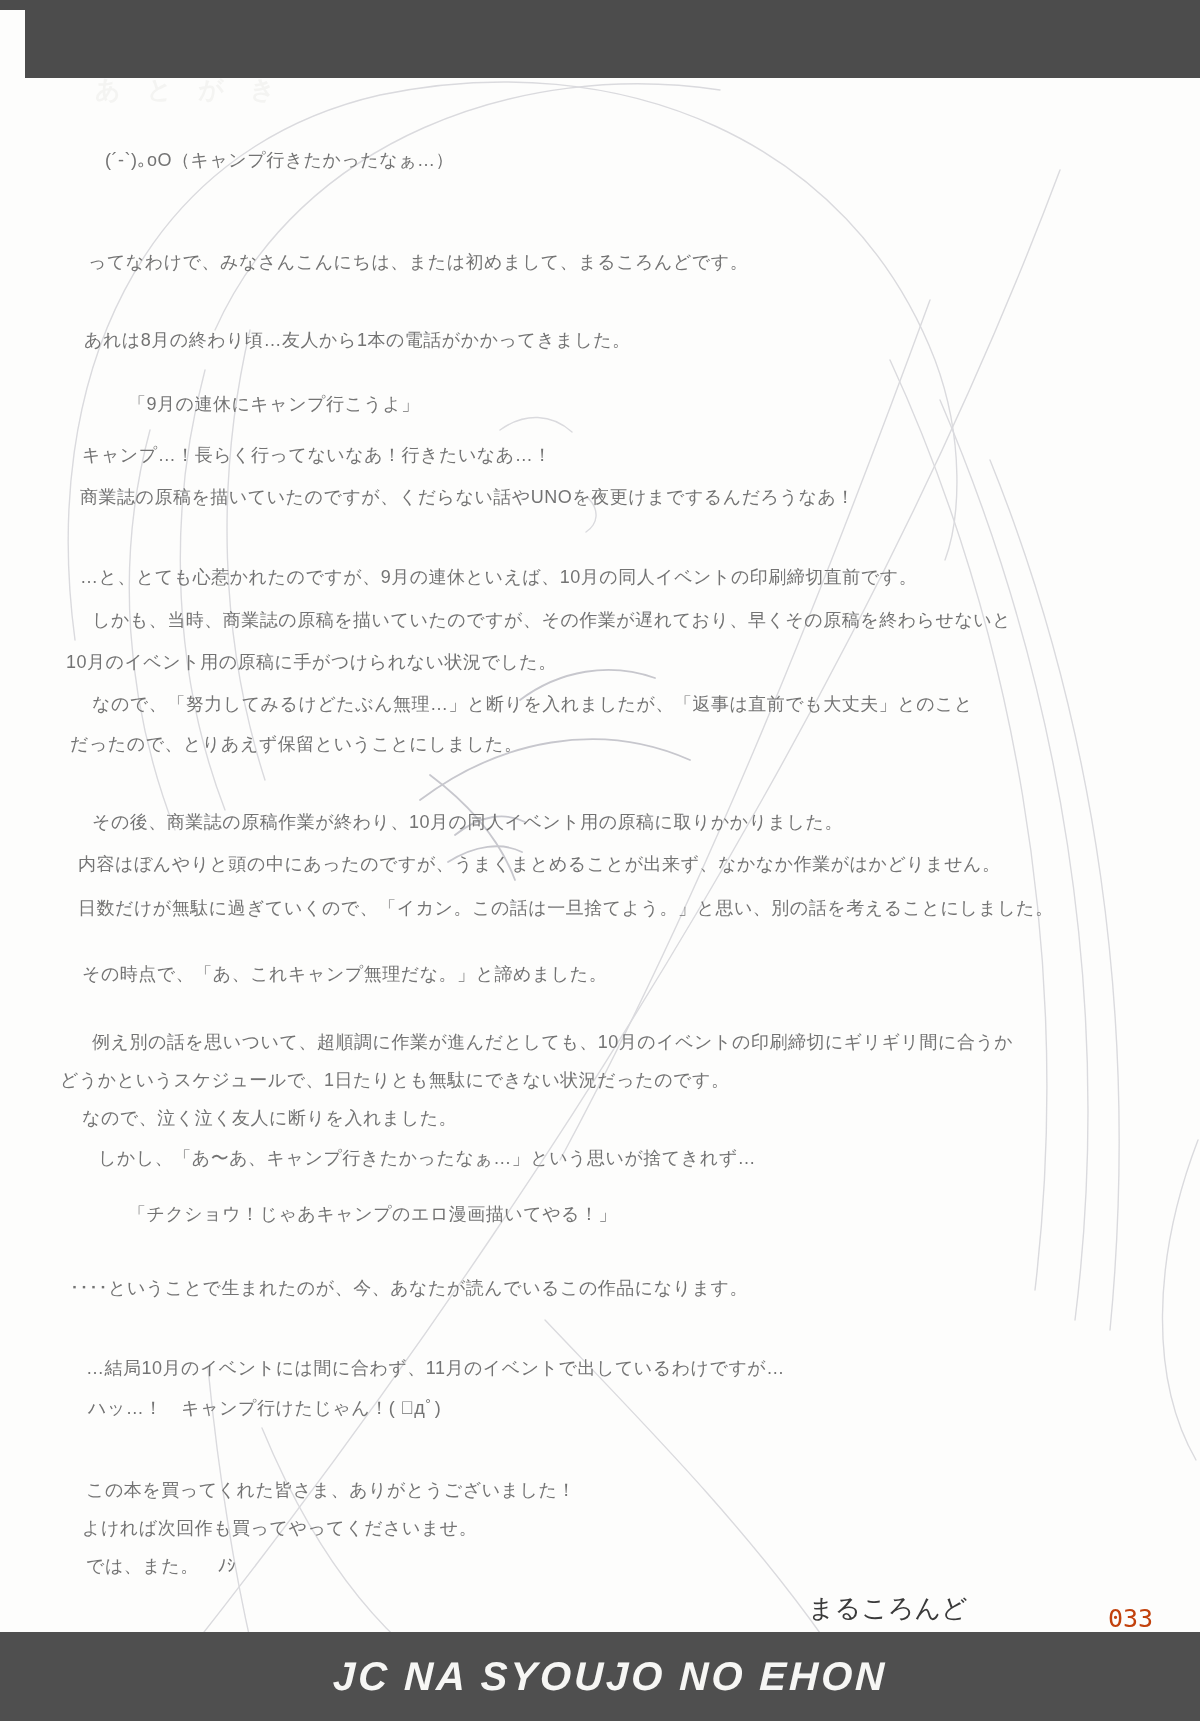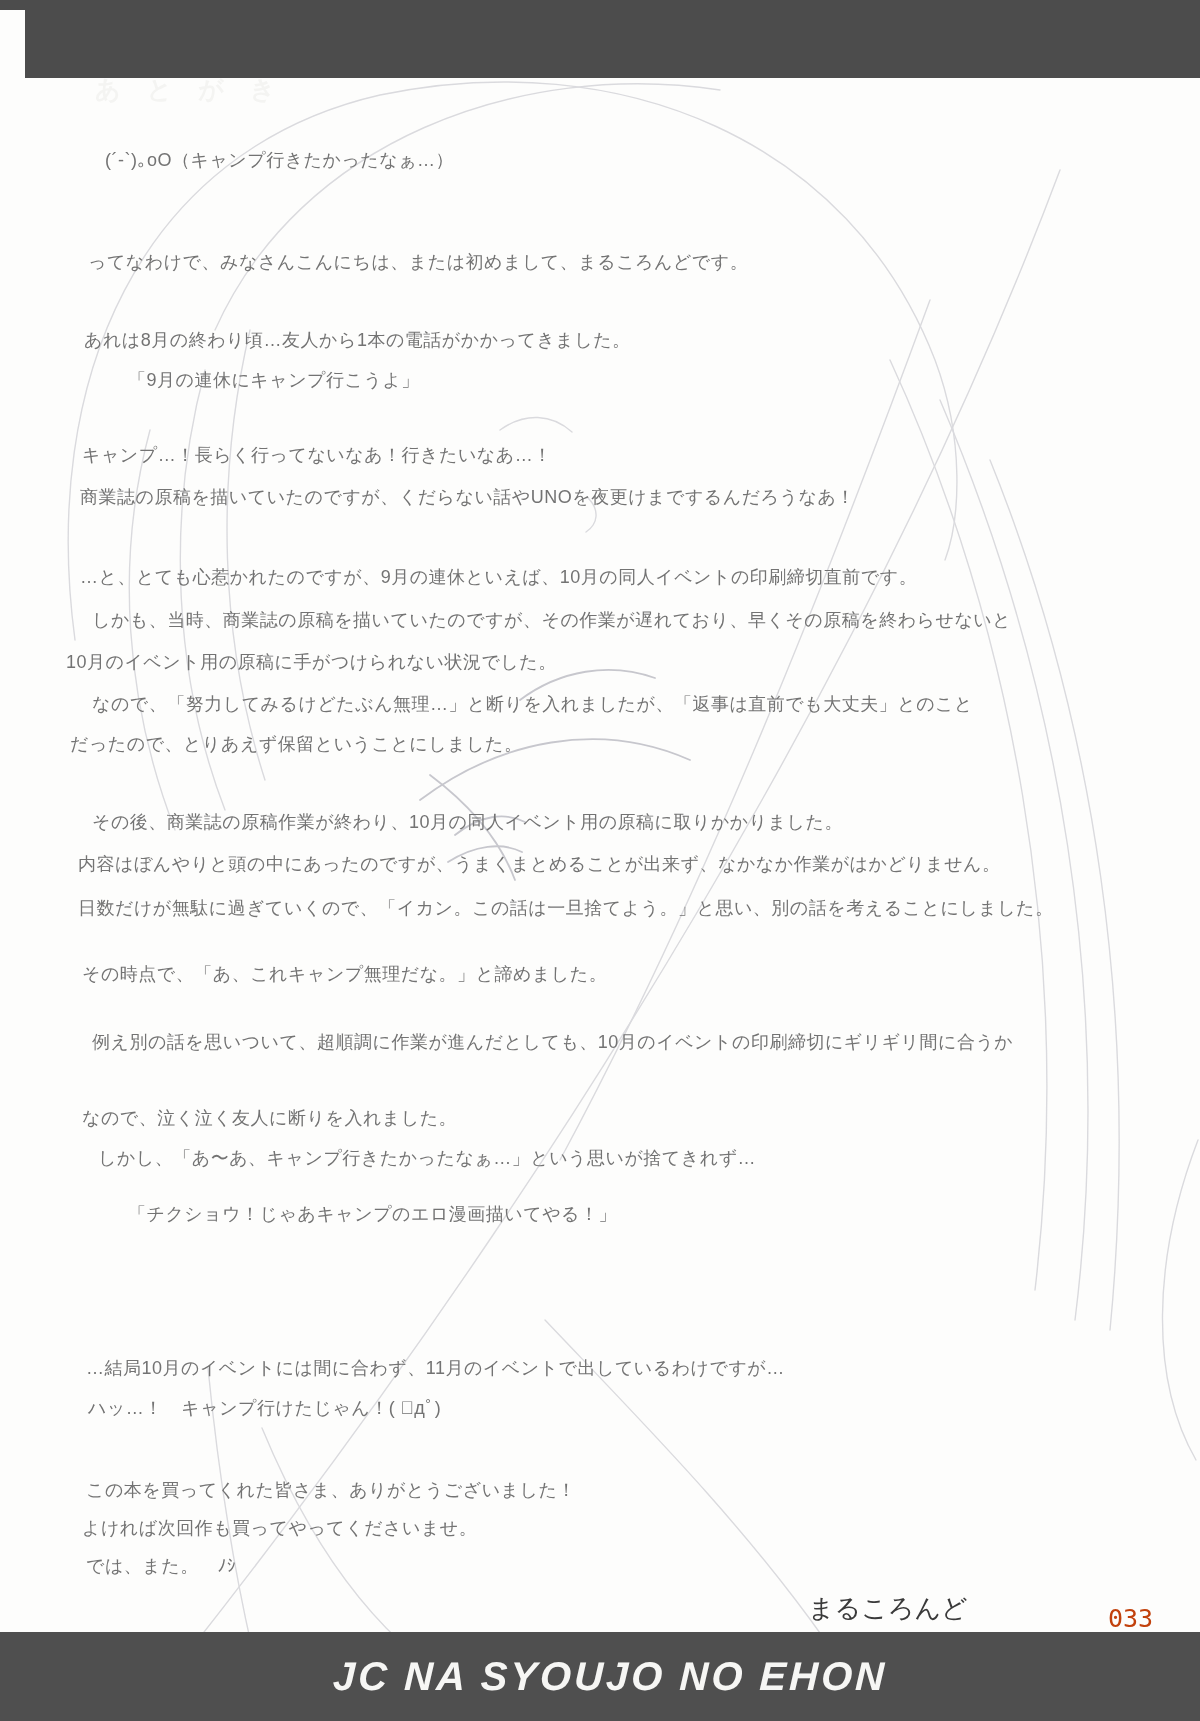--- a/index.html
+++ b/index.html
@@ -79,36 +79,38 @@
   </svg>
 
   <div class="topstrip"></div>
   <div class="topbar">
     <span class="topbar-title">あとがき</span>
   </div>
 
   <div class="line" style="left:105px;top:148px;">(´-`)｡oO（キャンプ行きたかったなぁ…）</div>
   <div class="line" style="left:88px;top:250px;">ってなわけで、みなさんこんにちは、または初めまして、まるころんどです。</div>
   <div class="line" style="left:84px;top:328px;">あれは8月の終わり頃…友人から1本の電話がかかってきました。</div>
-  <div class="line" style="left:128px;top:368px;">「9月の連休にキャンプ行こうよ」</div>
+  <div class="line" style="left:128px;top:392px;">「9月の連休にキャンプ行こうよ」</div>
   <div class="line" style="left:82px;top:443px;">キャンプ…！長らく行ってないなあ！行きたいなあ…！</div>
   <div class="line" style="left:80px;top:485px;">商業誌の原稿を描いていたのですが、くだらない話やUNOを夜更けまでするんだろうなあ！</div>
   <div class="line" style="left:80px;top:565px;">…と、とても心惹かれたのですが、9月の連休といえば、10月の同人イベントの印刷締切直前です。</div>
   <div class="line" style="left:92px;top:608px;">しかも、当時、商業誌の原稿を描いていたのですが、その作業が遅れており、早くその原稿を終わらせないと</div>
   <div class="line" style="left:66px;top:650px;">10月のイベント用の原稿に手がつけられない状況でした。</div>
   <div class="line" style="left:92px;top:692px;">なので、「努力してみるけどたぶん無理…」と断りを入れましたが、「返事は直前でも大丈夫」とのこと</div>
   <div class="line" style="left:70px;top:732px;">だったので、とりあえず保留ということにしました。</div>
   <div class="line" style="left:92px;top:810px;">その後、商業誌の原稿作業が終わり、10月の同人イベント用の原稿に取りかかりました。</div>
   <div class="line" style="left:78px;top:852px;">内容はぼんやりと頭の中にあったのですが、うまくまとめることが出来ず、なかなか作業がはかどりません。</div>
   <div class="line" style="left:78px;top:896px;">日数だけが無駄に過ぎていくので、「イカン。この話は一旦捨てよう。」と思い、別の話を考えることにしました。</div>
   <div class="line" style="left:82px;top:962px;">その時点で、「あ、これキャンプ無理だな。」と諦めました。</div>
   <div class="line" style="left:92px;top:1030px;">例え別の話を思いついて、超順調に作業が進んだとしても、10月のイベントの印刷締切にギリギリ間に合うか</div>
+  <div class="line" style="left:60px;top:1068px;">どうかというスケジュールで、1日たりとも無駄にできない状況だったのです。</div>
   <div class="line" style="left:82px;top:1106px;">なので、泣く泣く友人に断りを入れました。</div>
   <div class="line" style="left:82px;top:1146px;margin-left:16px;">しかし、「あ〜あ、キャンプ行きたかったなぁ…」という思いが捨てきれず…</div>
   <div class="line" style="left:128px;top:1202px;text-align:right;">「チクショウ！じゃあキャンプのエロ漫画描いてやる！」</div>
+  <div class="line" style="left:70px;top:1276px;">････ということで生まれたのが、今、あなたが読んでいるこの作品になります。</div>
   <div class="line" style="left:86px;top:1356px;">…結局10月のイベントには間に合わず、11月のイベントで出しているわけですが…</div>
   <div class="line" style="left:88px;top:1396px;">ハッ…！　キャンプ行けたじゃん！( ﾟдﾟ)</div>
   <div class="line" style="left:86px;top:1478px;">この本を買ってくれた皆さま、ありがとうございました！</div>
   <div class="line" style="left:82px;top:1516px;">よければ次回作も買ってやってくださいませ。</div>
   <div class="line" style="left:86px;top:1554px;">では、また。　ﾉｼ</div>
 
   <div class="signature">まるころんど</div>
   <div class="page-number">033</div>
 
   <div class="bottombar">

